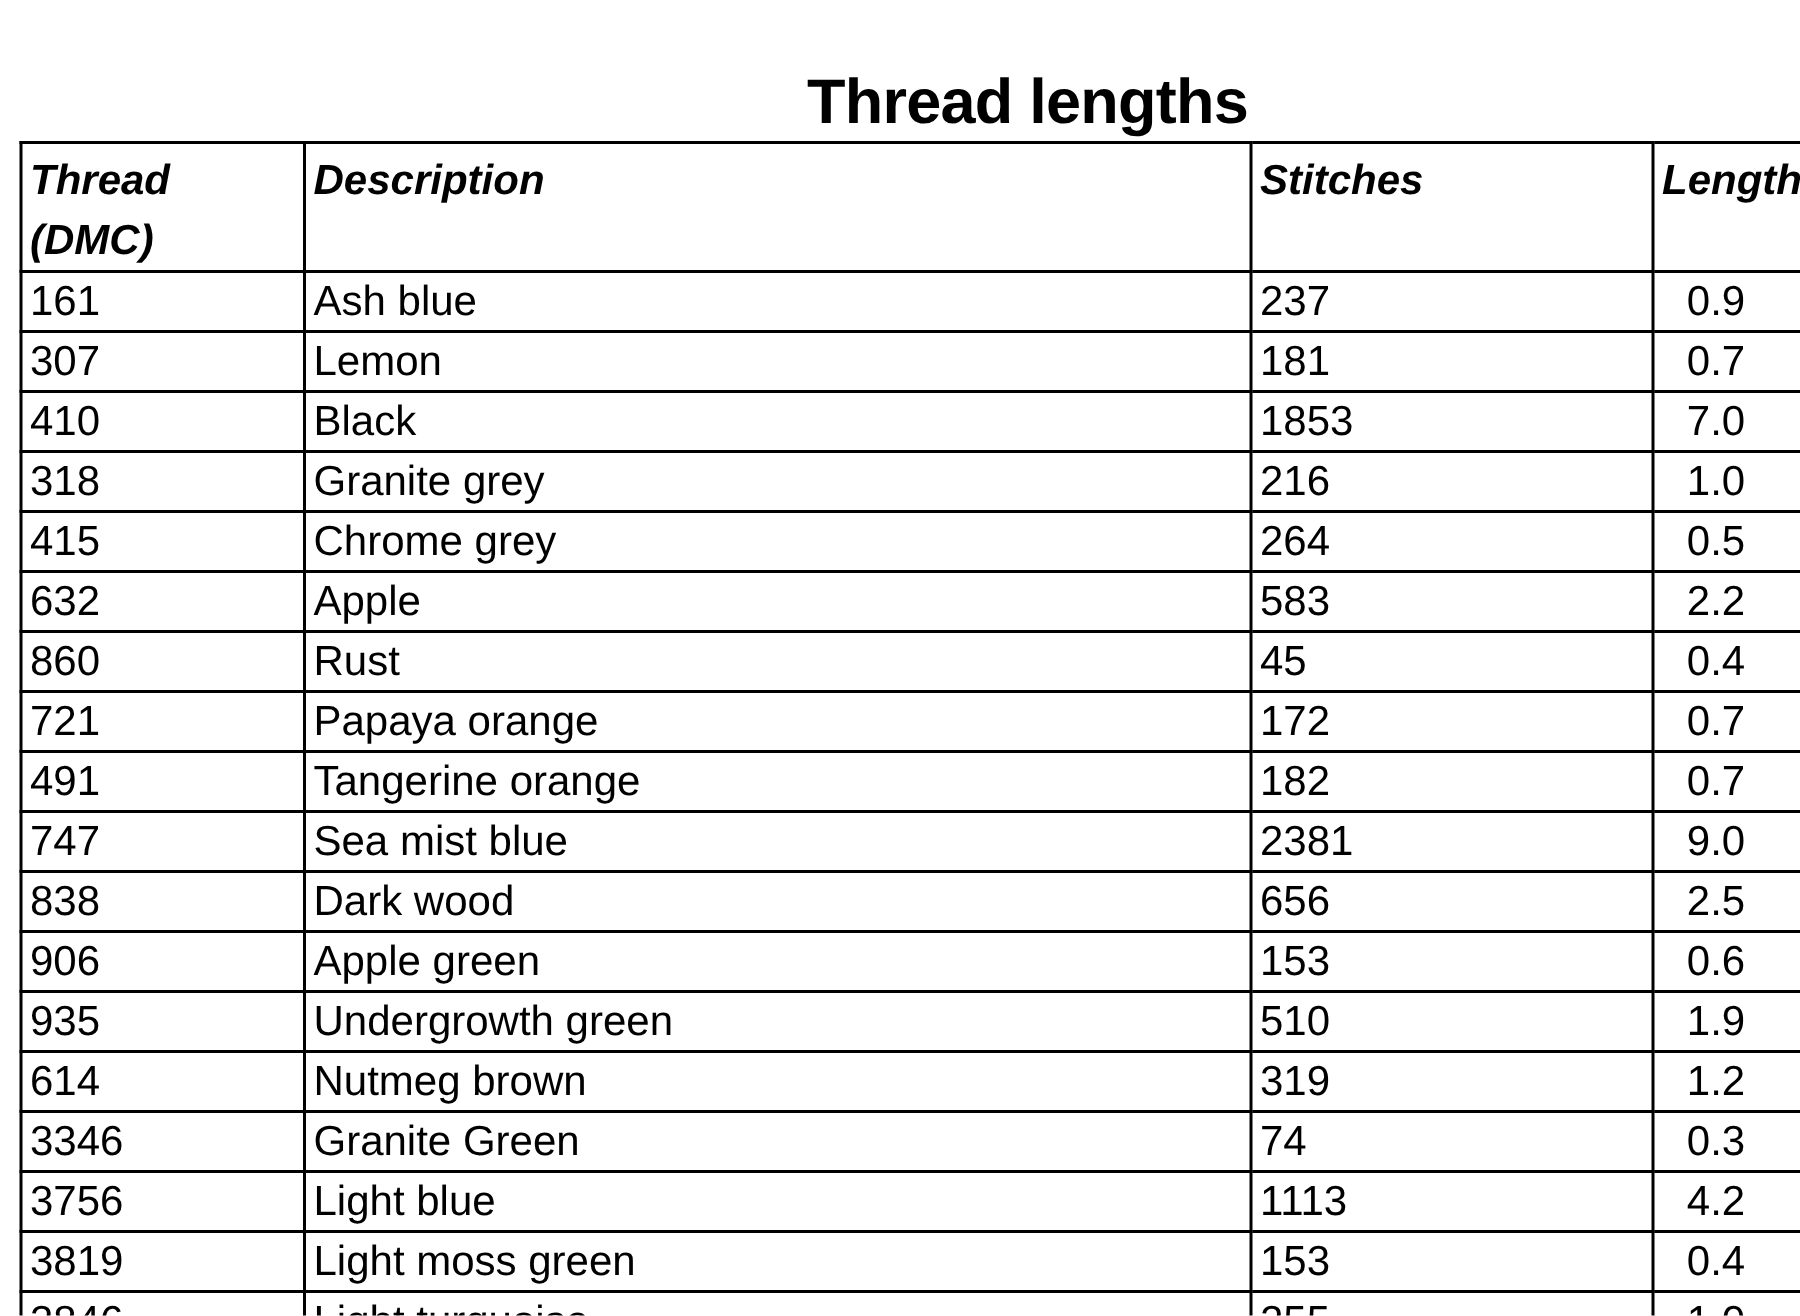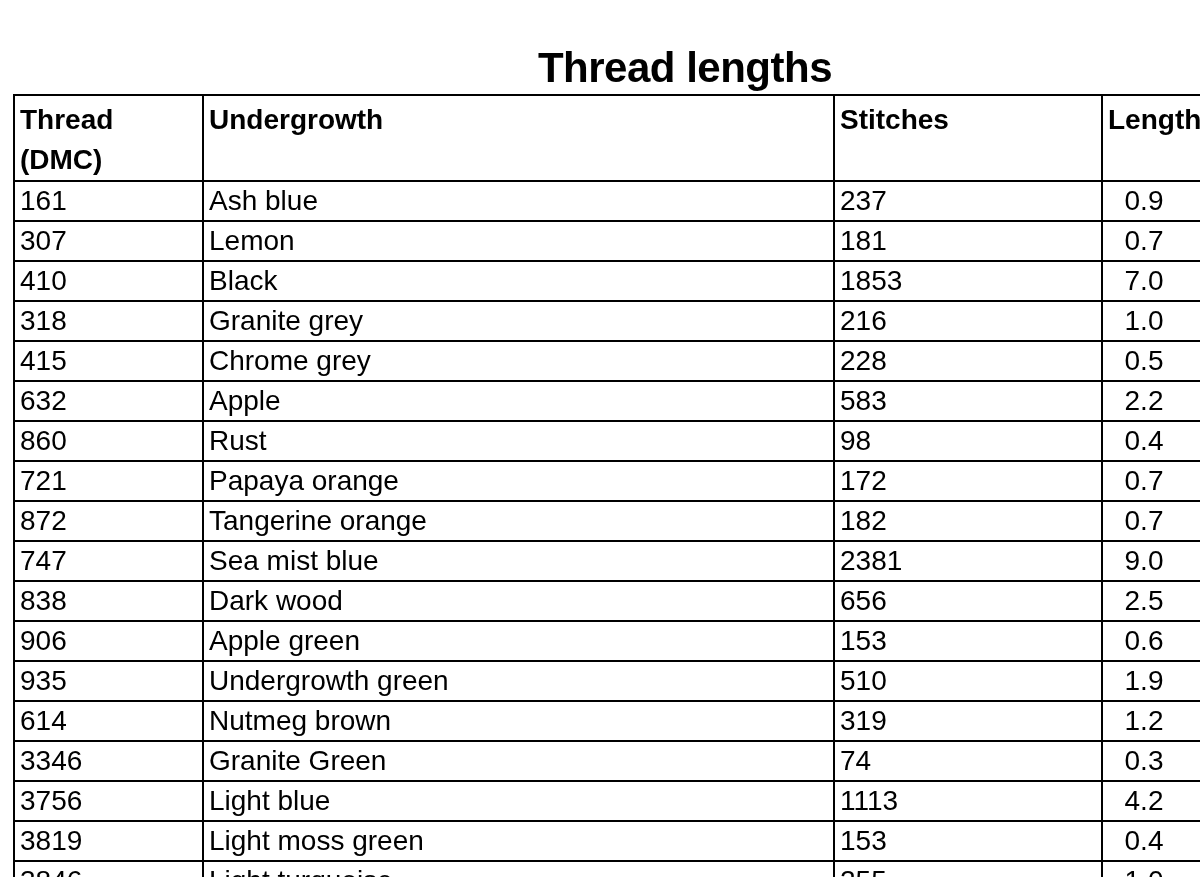--- a/index.html
+++ b/index.html
@@ -42,20 +42,21 @@
     text-align: left;
     font-weight: normal;
   }
   thead th {
     height: 81px;
     vertical-align: top;
     font-weight: bold;
     padding: 4px 0 0 5px;
     line-height: 40px;
     white-space: nowrap;
+    font-style: italic;
   }
   thead th.h-thread .hdr-text {
     display: inline-block;
     max-width: 130px;
     white-space: normal;
   }
   thead th.h-len { word-spacing: -5px; }
   tbody td {
     height: 40px;
     line-height: 38px;
@@ -80,21 +81,21 @@
       <col class="c2">
       <col class="c3">
       <col class="c4">
   </colgroup>
   <thead>
     <tr>
       <th class="h-thread">
         <span class="hdr-text">Thread (DMC)</span>
       </th>
       <th class="h-desc">
-        <span class="hdr-text">Undergrowth</span>
+        <span class="hdr-text">Description</span>
       </th>
       <th class="h-stitch">
         <span class="hdr-text">Stitches</span>
       </th>
       <th class="h-len">
         <span>Length (m)</span>
       </th>
     </tr>
   </thead>
   <tbody>
@@ -122,47 +123,47 @@
   <tr>
     <td class="c-thread">318</td>
     <td class="c-desc">Granite grey</td>
     <td class="c-stitch">216</td>
     <td class="c-len">1.0</td>
   </tr>
 
   <tr>
     <td class="c-thread">415</td>
     <td class="c-desc">Chrome grey</td>
-    <td class="c-stitch">228</td>
+    <td class="c-stitch">264</td>
     <td class="c-len">0.5</td>
   </tr>
 
   <tr>
     <td class="c-thread">632</td>
     <td class="c-desc">Apple</td>
     <td class="c-stitch">583</td>
     <td class="c-len">2.2</td>
   </tr>
 
   <tr>
     <td class="c-thread">860</td>
     <td class="c-desc">Rust</td>
-    <td class="c-stitch">98</td>
+    <td class="c-stitch">45</td>
     <td class="c-len">0.4</td>
   </tr>
 
   <tr>
     <td class="c-thread">721</td>
     <td class="c-desc">Papaya orange</td>
     <td class="c-stitch">172</td>
     <td class="c-len">0.7</td>
   </tr>
 
   <tr>
-    <td class="c-thread">872</td>
+    <td class="c-thread">491</td>
     <td class="c-desc">Tangerine orange</td>
     <td class="c-stitch">182</td>
     <td class="c-len">0.7</td>
   </tr>
 
   <tr>
     <td class="c-thread">747</td>
     <td class="c-desc">Sea mist blue</td>
     <td class="c-stitch">2381</td>
     <td class="c-len">9.0</td>

